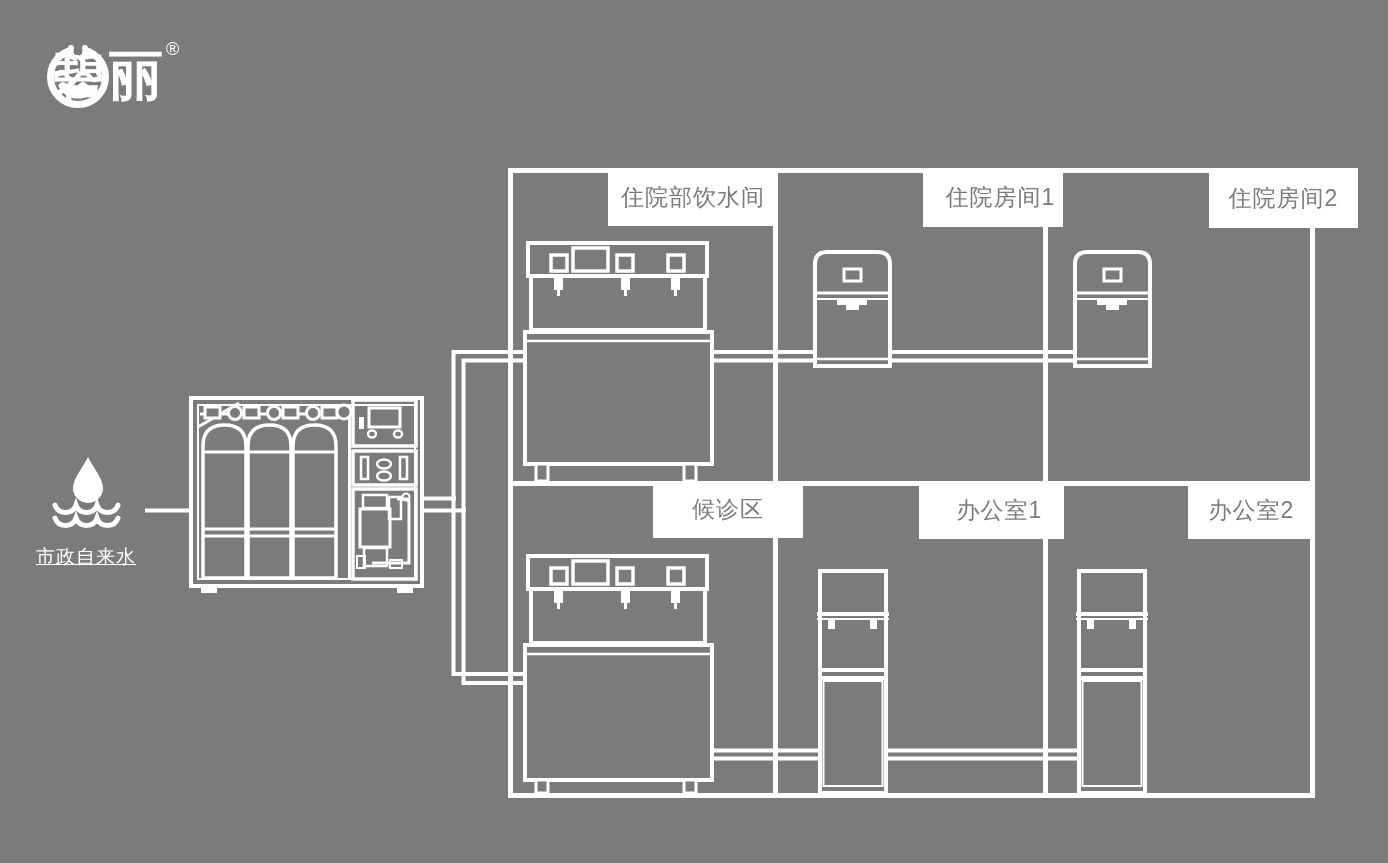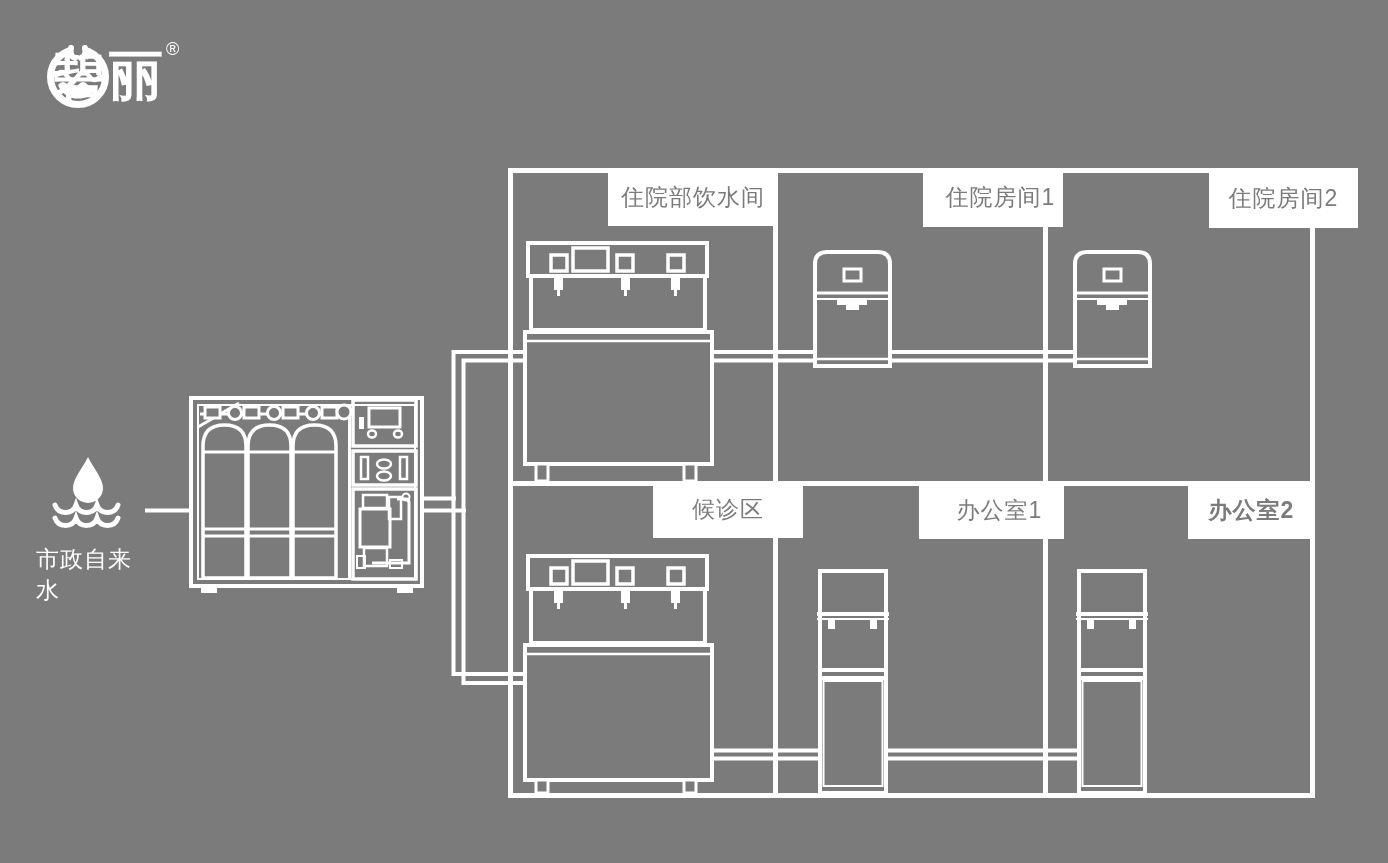--- a/index.html
+++ b/index.html
@@ -11,24 +11,24 @@
   .room-label{
     position:absolute;background:#ffffff;color:#7b7b7b;
     display:flex;align-items:center;justify-content:center;
     font-size:23px;letter-spacing:1px;white-space:nowrap;
   }
   .label-1{left:608px;top:168px;width:170px;height:58px;}
   .label-2{left:923px;top:168px;width:125px;height:59px;padding-left:15px;}
   .label-3{left:1188px;top:168px;width:149px;height:60px;margin-left:21px;}
   .label-4{left:653px;top:481px;width:150px;height:57px;}
   .label-5{left:919px;top:481px;width:129px;height:58px;padding-left:16px;}
-  .label-6{left:1188px;top:481px;width:127px;height:58px;font-weight:bold;}
+  .label-6{left:1188px;top:481px;width:127px;height:58px;}
   .source-label{
     position:absolute;left:36px;top:544px;width:118px;
-    color:#ffffff;font-size:23px;letter-spacing:1px;text-align:left;
+    color:#ffffff;font-size:19px;letter-spacing:1px;text-align:left;text-decoration:underline;
   }
   .logo{position:absolute;left:44px;top:42px;display:flex;align-items:flex-start;}
   .logo .brand-name{
     color:#ffffff;font-size:54px;font-weight:700;line-height:66px;
     letter-spacing:3px;margin-left:8px;
   }
   .logo .reg{color:#ffffff;font-size:18px;line-height:18px;margin-top:-2px;}
 </style>
 </head>
 <body>

